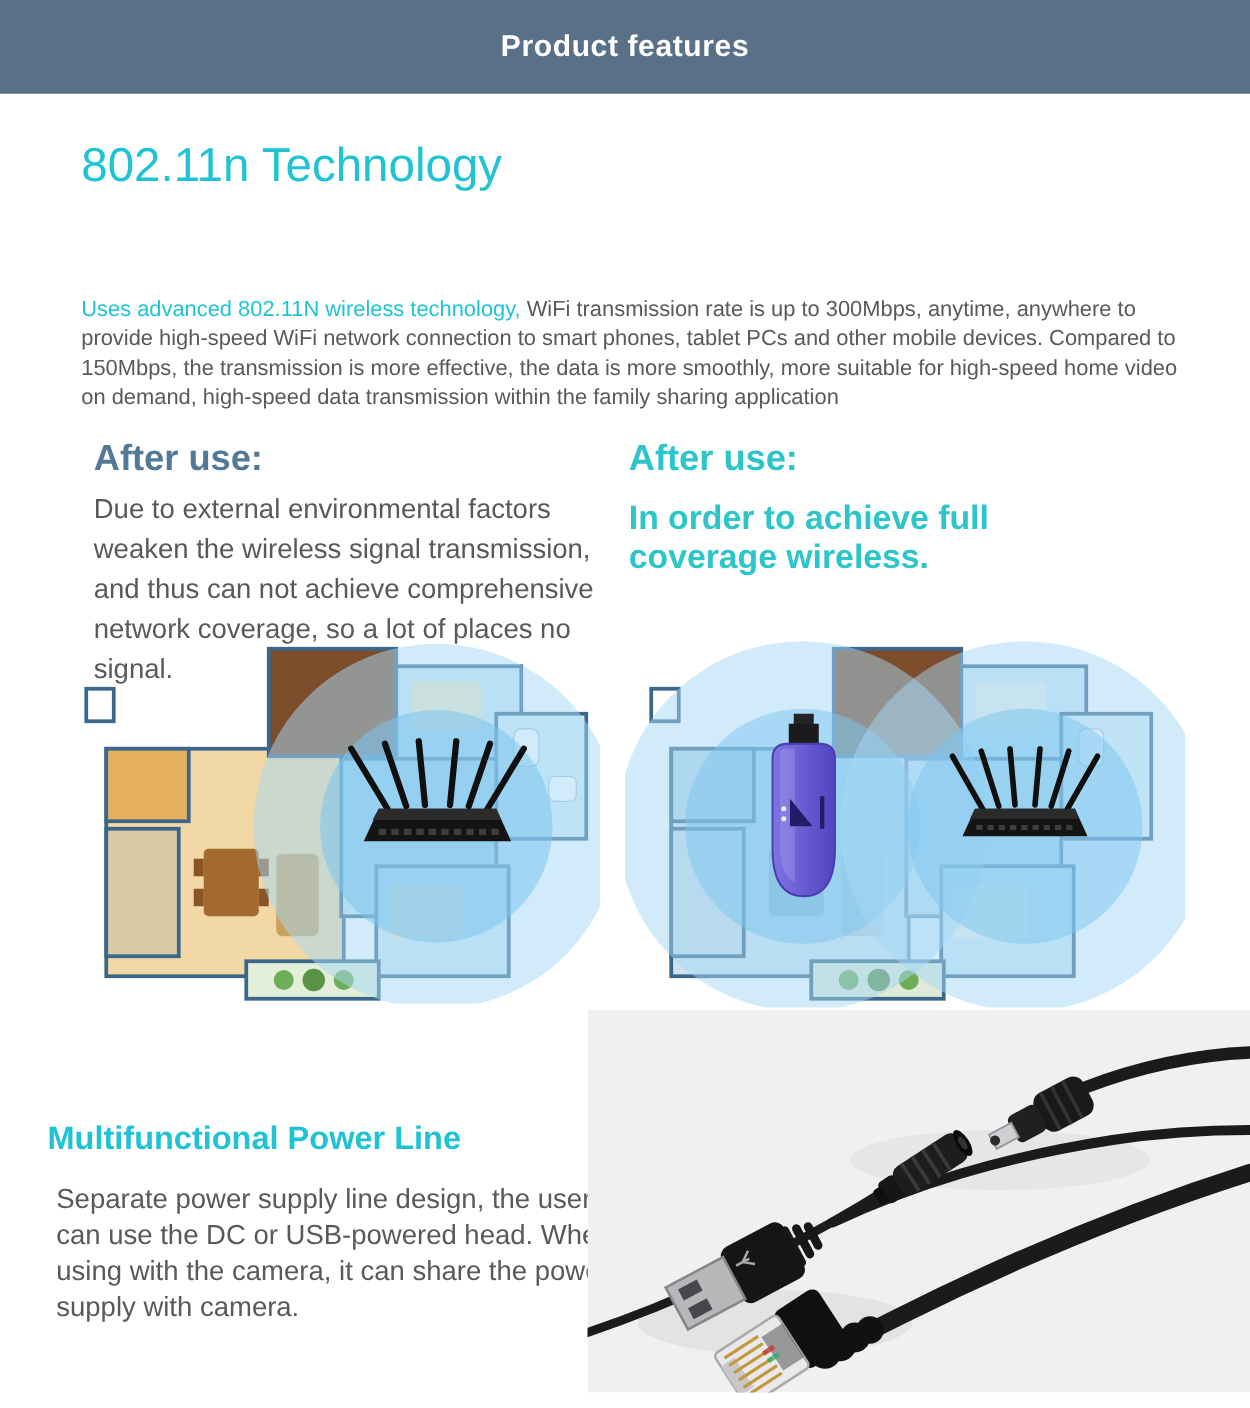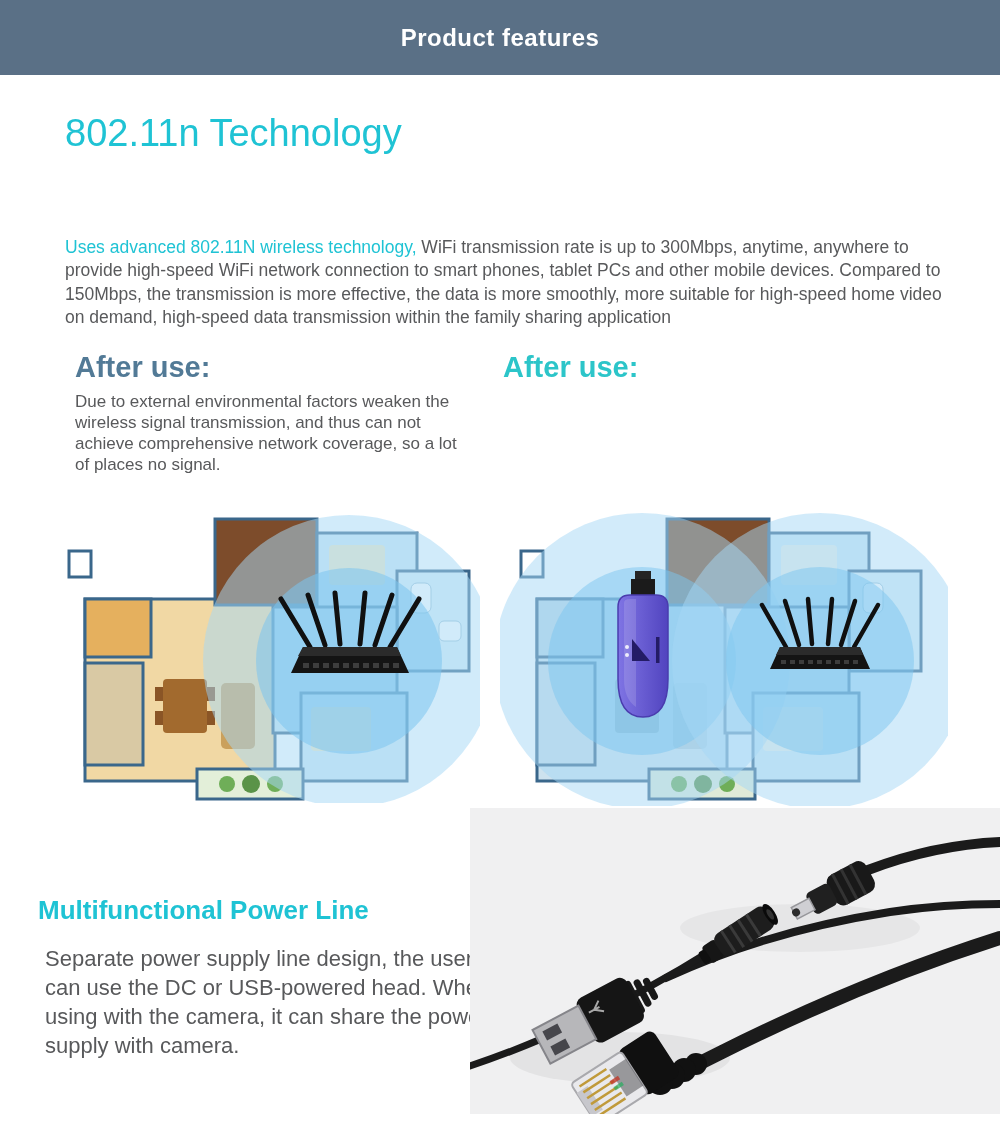--- a/index.html
+++ b/index.html
@@ -29,21 +29,21 @@
     position:absolute;left:65px;top:218px;width:880px;
     font-size:17.5px;line-height:23.5px;color:var(--body-gray);
   }
   .intro .lead{color:var(--accent-cyan);}
   .col{position:absolute;top:350px;}
   .col-before{left:75px;width:400px;}
   .col-after{left:503px;width:425px;}
   .col-title{font-size:29px;font-weight:bold;line-height:34px;}
   .col-before .col-title{color:var(--slate-heading);}
   .col-after .col-title{color:var(--accent-teal);}
-  .col-body{margin-top:7px;font-size:17px;line-height:21px;color:var(--body-gray);}
+  .col-body{margin-top:7px;font-size:22px;line-height:32px;color:var(--body-gray);}
   .col-after .col-body{font-size:18px;line-height:24px;}
   .after-highlight{
     margin-top:15px;font-size:27px;line-height:31px;font-weight:bold;color:var(--accent-teal);
   }
   .figure{position:absolute;}
   .fig-before{left:64px;top:511px;width:416px;height:292px;}
   .fig-after{left:500px;top:509px;width:448px;height:297px;}
   .figure svg{width:100%;height:100%;display:block;}
   .power-title{
     position:absolute;left:38px;top:895px;
@@ -72,20 +72,22 @@
   <p class="intro"><span class="lead">Uses advanced 802.11N wireless technology,</span><span> WiFi transmission rate is up to 300Mbps, anytime, anywhere to provide high-speed WiFi network connection to smart phones, tablet PCs and other mobile devices. Compared to 150Mbps, the transmission is more effective, the data is more smoothly, more suitable for high-speed home video on demand, high-speed data transmission within the family sharing application</span></p>
 
   <div class="col col-before">
     <div class="col-title">After use:</div>
     <div class="col-body">Due to external environmental factors weaken the wireless signal transmission, and thus can not achieve comprehensive network coverage, so a lot of places no signal.</div>
   </div>
 
   <div class="col col-after">
     <div class="col-title">After use:</div>
     <div class="after-highlight">
+      <div>In order to achieve full</div>
+      <div>coverage wireless.</div>
     </div>
   </div>
 
   <div class="figure fig-before">
     <svg viewBox="0 0 410 292">
 
       <g stroke="#3a678b" stroke-width="3">
         <rect x="18" y="88" width="190" height="182" fill="#f1d8a4"></rect>
         <rect x="18" y="88" width="66" height="58" fill="#e5b05e"></rect>
         <rect x="18" y="152" width="58" height="102" fill="#d9c9a4"></rect>

